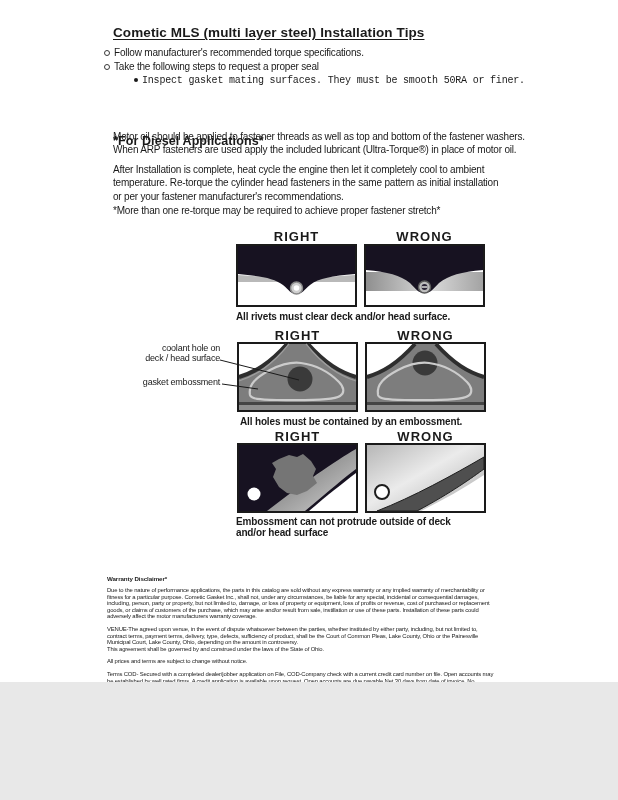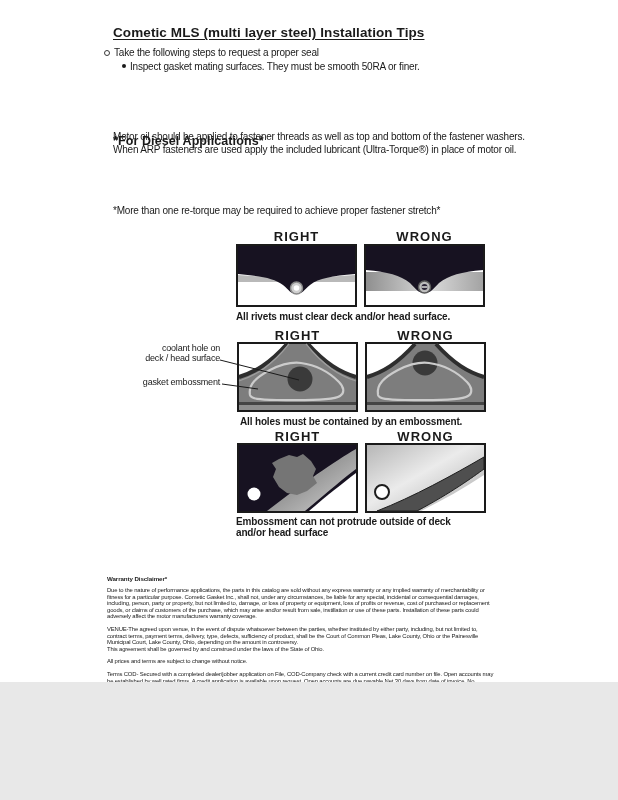--- a/index.html
+++ b/index.html
@@ -10,21 +10,21 @@
   }
   .abs { position:absolute; }
 
   .doc-title {
     left:113px; top:25px; font-size:13.5px; font-weight:700;
     text-decoration:underline; text-underline-offset:2px; letter-spacing:0.1px;
   }
 
   .bullet-list { left:104px; top:46px; font-size:10px; letter-spacing:-0.2px; }
   .bullet-row { display:flex; align-items:flex-start; line-height:14px; }
-  .bullet-row.sub { margin-left:18px; }
+  .bullet-row.sub { margin-left:30px;font-family:Liberation Mono, monospace; }
   .b-circle {
     display:inline-block; width:4px; height:4px; border:1px solid #3a3a3a;
     border-radius:50%; margin:4px 4px 0 0; flex:0 0 auto;
   }
   .b-dot {
     display:inline-block; width:4px; height:4px; background:#1a1a1a;
     border-radius:50%; margin:4px 4px 0 0; flex:0 0 auto;
   }
 
   .section-heading { font-size:12.5px; font-weight:700; letter-spacing:0.1px;margin-top:16px; }
@@ -60,33 +60,40 @@
   .page-code { left:385px; top:758px; font-size:13.5px; letter-spacing:0.4px; color:#222222; }
 </style>
 </head>
 <body>
 
 <div class="page">
 
   <div class="abs doc-title">Cometic MLS (multi layer steel) Installation Tips</div>
 
   <div class="abs bullet-list">
+    <div class="bullet-row">
+      <span class="b-circle"></span>
+      <span>Follow manufacturer's recommended torque specifications.</span>
+    </div>
     <div class="bullet-row">
       <span class="b-circle"></span>
       <span>Take the following steps to request a proper seal</span>
     </div>
     <div class="bullet-row sub">
       <span class="b-dot"></span>
       <span>Inspect gasket mating surfaces.  They must be smooth 50RA or finer.</span>
     </div>
   </div>
 
   <div class="abs section-heading" style="left:113px; top:118px;">*For Diesel Applications*</div>
   <div class="abs body-par" style="left:113px; top:130px;">Motor oil should be applied to fastener threads as well as top and bottom of the fastener washers.
 When ARP fasteners are used apply the included lubricant (Ultra-Torque®) in place of motor oil.</div>
+  <div class="abs body-par" style="left:113px; top:163px;">After Installation is complete, heat cycle the engine then let it completely cool to ambient
+temperature. Re-torque the cylinder head fasteners in the same pattern as initial installation
+or per your fastener manufacturer's recommendations.</div>
   <div class="abs body-par" style="left:113px; top:204px;">*More than one re-torque may be required to achieve proper fastener stretch*</div>
 
   <div class="abs rw-label" style="left:236px; top:230px;">RIGHT</div>
   <div class="abs rw-label" style="left:364px; top:230px;">WRONG</div>
 
   <div class="abs diag-box" style="left:236px; top:244px;">
     <svg width="121" height="63" viewBox="0 0 121 63">
       <rect x="1" y="1" width="119" height="61" fill="#ffffff" stroke="#1a1a1a" stroke-width="2"></rect>
       <polygon points="2,31 46,34 46,38 2,38" fill="#b9b9b9"></polygon>
       <polygon points="119,31 75,34 75,38 119,38" fill="#b9b9b9"></polygon>

